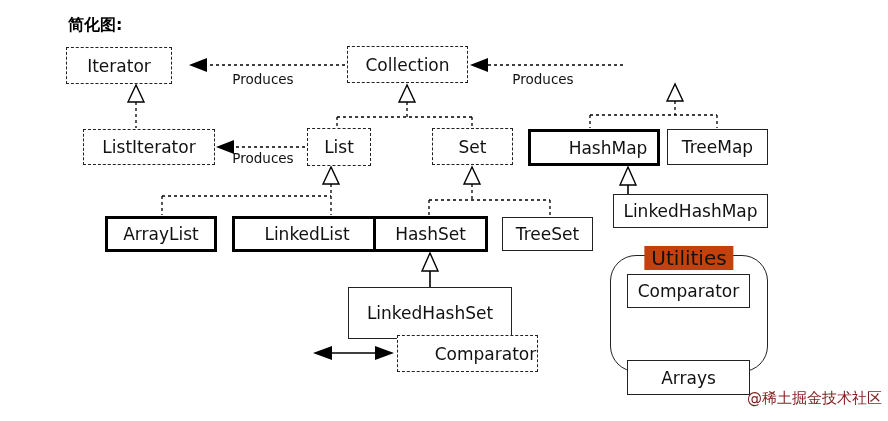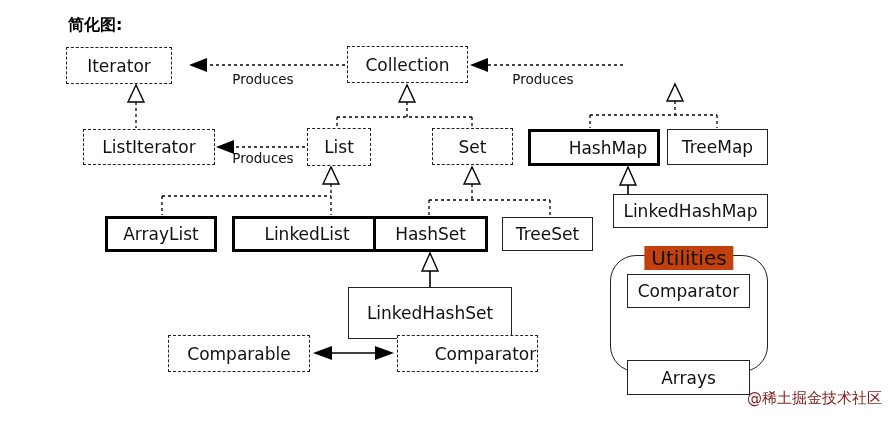--- a/index.html
+++ b/index.html
@@ -128,21 +128,20 @@
   <div class="node solid" style="left:667px;top:129px;width:101px;height:36px;">TreeMap</div>
 
   <div class="node bold" style="left:105px;top:216px;width:112px;height:36px;">ArrayList</div>
   <div class="node bold" style="left:232px;top:216px;width:150px;height:36px;">LinkedList</div>
   <div class="node bold" style="left:373px;top:216px;width:115px;height:36px;">HashSet</div>
   <div class="node solid" style="left:502px;top:217px;width:91px;height:34px;">TreeSet</div>
   <div class="node solid" style="left:613px;top:194px;width:155px;height:34px;">LinkedHashMap</div>
 
   <div class="node solid" style="left:348px;top:287px;width:164px;height:52px;">LinkedHashSet</div>
 
-  <div class="node dashed" style="left:168px;top:335px;width:142px;height:37px;">Comparable</div>
   <div class="node dashed" style="left:397px;top:335px;width:141px;height:37px;padding-left:36px;">Comparator</div>
 
   <div class="group" style="left:610px;top:255px;width:158px;height:117px;">
     <div class="group-label">Utilities</div>
   </div>
   <div class="node solid" style="left:627px;top:274px;width:123px;height:34px;">Comparator</div>
   <div class="node solid" style="left:627px;top:320px;width:123px;height:35px;margin-top:40px;">Arrays</div>
 
   <div class="watermark">@稀土掘金技术社区</div>
 

